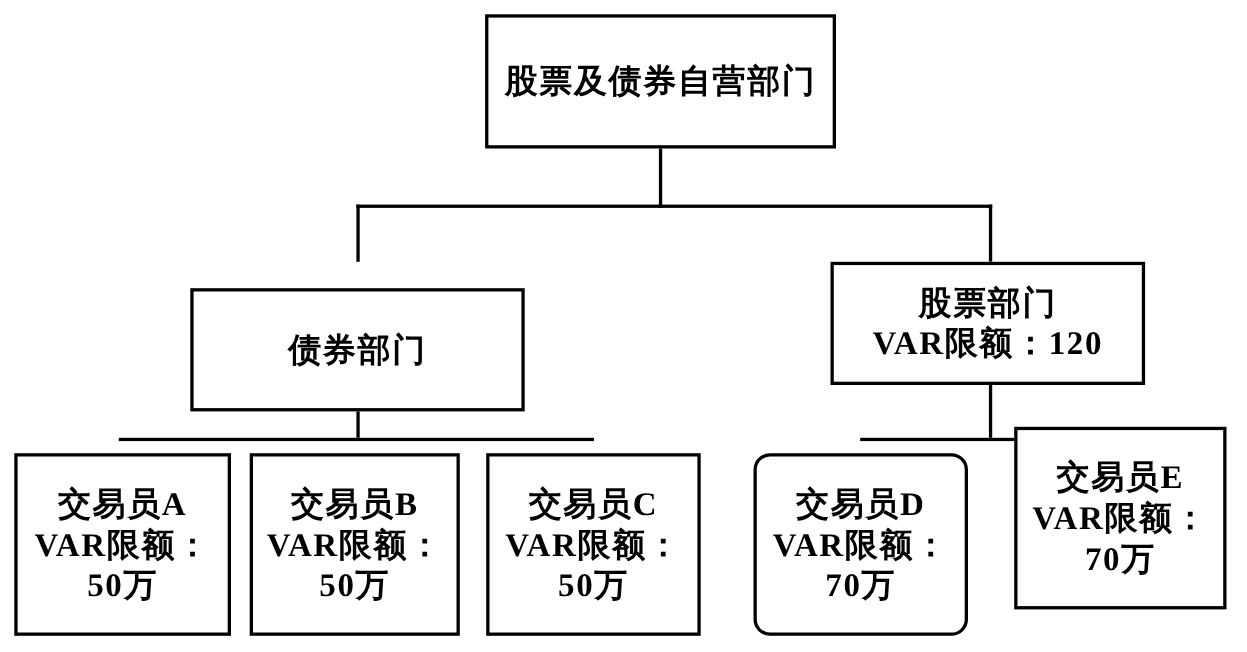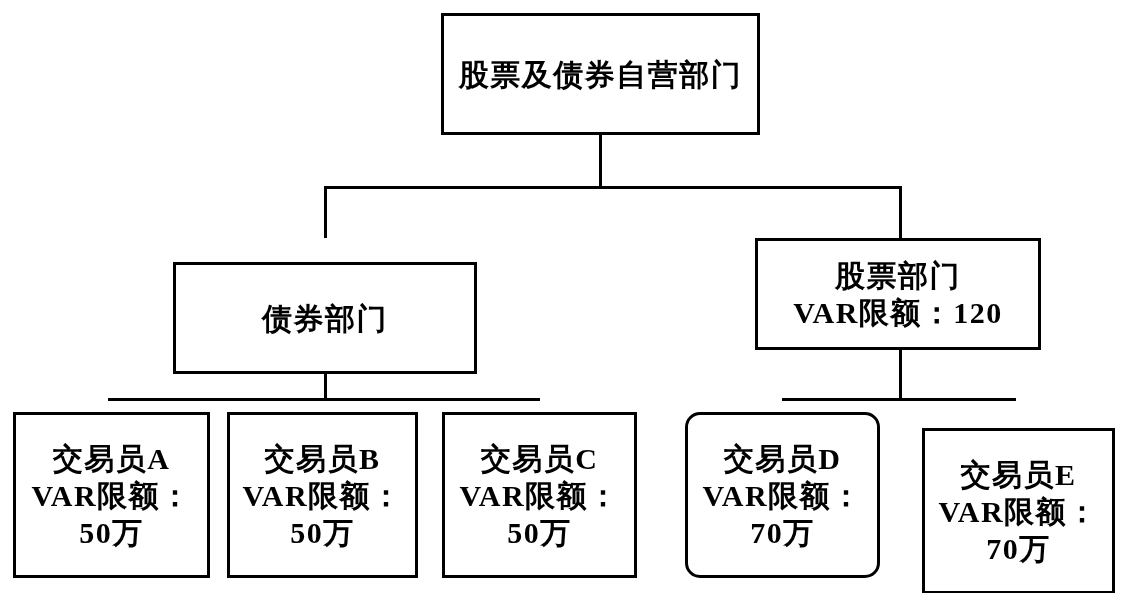--- a/index.html
+++ b/index.html
@@ -42,21 +42,21 @@
   .vline { width: 3px; }
 
   
   #node-root       { left: 441px; top: 13px;  width: 319px; height: 122px; }
   #node-dept-bond  { left: 173px; top: 238px; width: 304px; height: 112px; margin-top: 24px; }
   #node-dept-stock { left: 755px; top: 238px; width: 286px; height: 112px; }
   #node-trader-a   { left: 13px;  top: 412px; width: 197px; height: 166px; text-align: right; }
   #node-trader-b   { left: 227px; top: 412px; width: 191px; height: 166px; }
   #node-trader-c   { left: 442px; top: 412px; width: 195px; height: 166px; }
   #node-trader-d   { left: 685px; top: 412px; width: 195px; height: 166px; border-radius: 15px; }
-  #node-trader-e   { left: 922px; top: 428px; width: 193px; height: 166px; }
+  #node-trader-e   { left: 922px; top: 388px; width: 193px; height: 166px; }
 
   
   #conn-root-stub    { left: 599px; top: 134px; height: 55px; }
   #conn-l2-rail      { left: 324px; top: 186px; width: 578px; }
   #conn-bond-drop    { left: 324px; top: 186px; height: 52px; }
   #conn-stock-drop   { left: 899px; top: 186px; height: 52px; }
   #conn-bond-stub    { left: 324px; top: 350px; height: 48px; }
   #conn-bond-rail    { left: 108px; top: 398px; width: 432px; }
   #conn-stock-stub   { left: 899px; top: 350px; height: 48px; }
   #conn-stock-rail   { left: 782px; top: 398px; width: 234px; }

